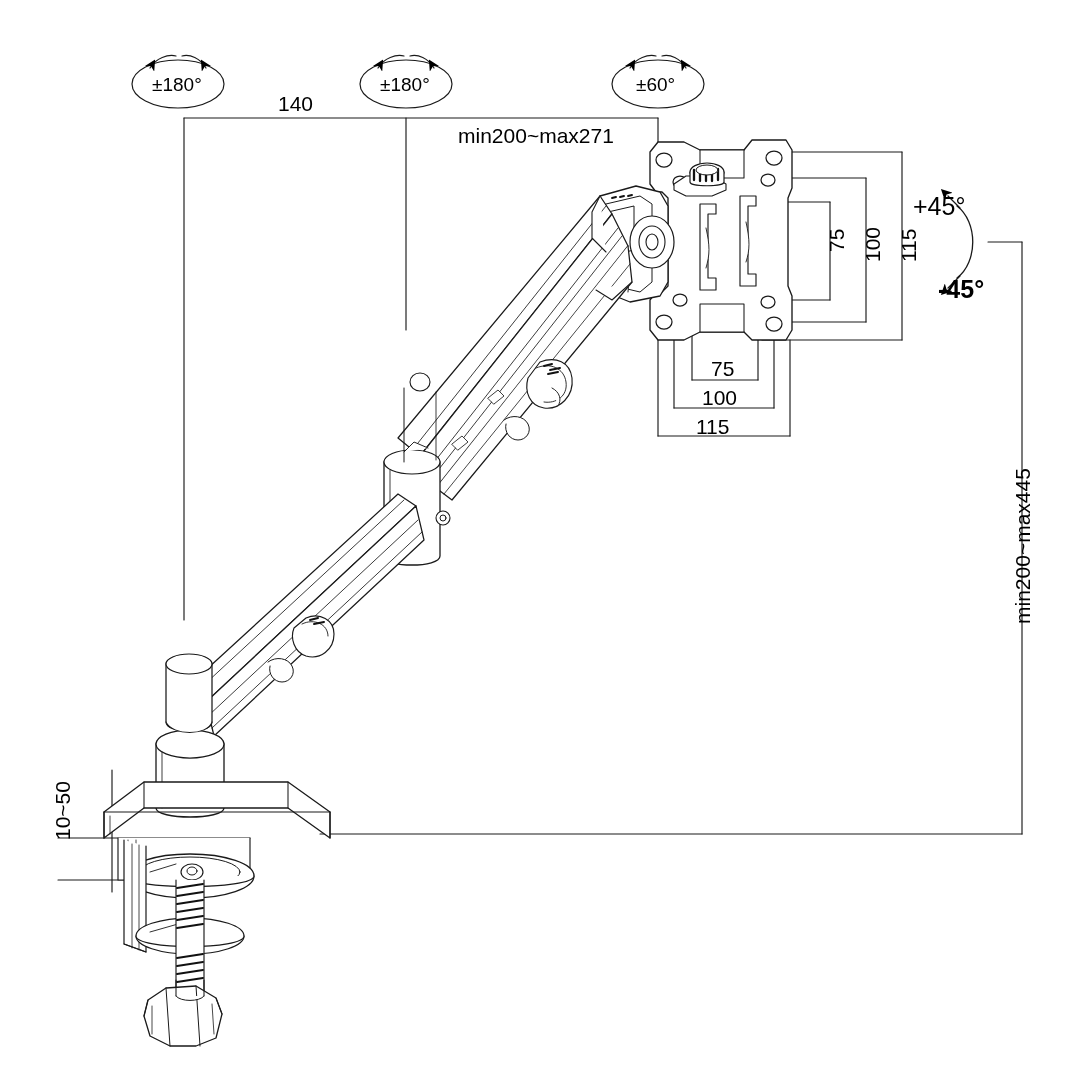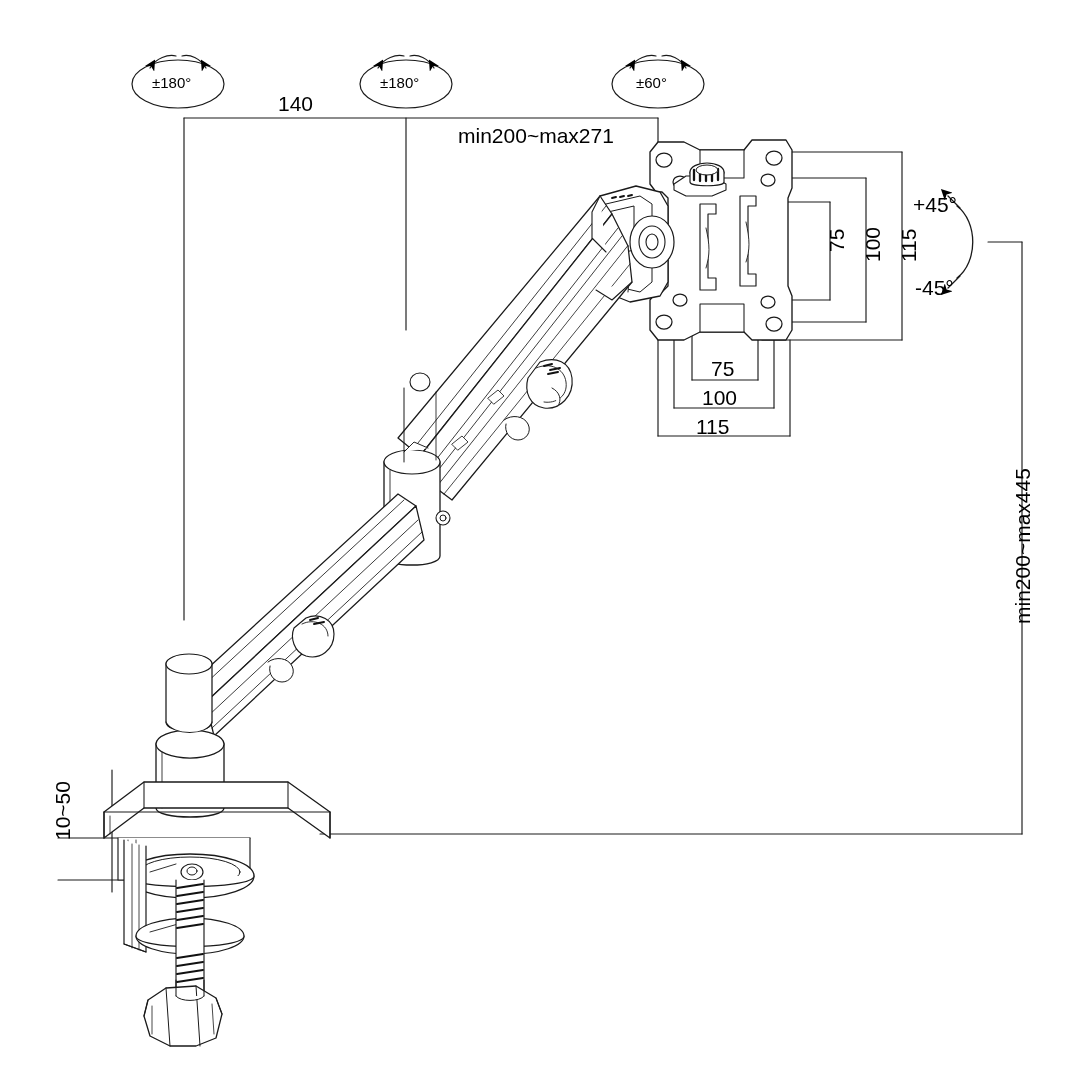--- a/index.html
+++ b/index.html
@@ -3,22 +3,22 @@
 <meta charset="utf-8">
 <style>
   html,body{margin:0;padding:0;background:#fff;}
   body{width:1080px;height:1080px;overflow:hidden;
        font-family:"Liberation Sans",sans-serif;color:#000;}
   #stage{position:relative;width:1080px;height:1080px;background:#ffffff;}
   svg#dwg{position:absolute;left:0;top:0;width:1080px;height:1080px;}
   .lbl{position:absolute;font-family:"Liberation Sans",sans-serif;
        color:#000;white-space:nowrap;line-height:1;}
   .dim{font-size:21px;}
-  .rot{font-size:15px;}
-  .ang{font-size:21px;}
+  .rot{font-size:19px;}
+  .ang{font-size:25px;}
   .vert{transform-origin:0 0;}
 </style>
 </head>
 <body>
 
 <div id="stage">
 
   <svg id="dwg" viewBox="0 0 1080 1080">
     <defs>
       <marker id="ah" markerWidth="11" markerHeight="11" refX="1" refY="5.5" orient="auto" markerUnits="userSpaceOnUse">
@@ -314,19 +314,19 @@
 
   <div class="lbl dim vert" style="left:826px;top:252px;transform:rotate(-90deg);">75</div>
   <div class="lbl dim vert" style="left:862px;top:262px;transform:rotate(-90deg);">100</div>
   <div class="lbl dim vert" style="left:898px;top:262px;transform:rotate(-90deg);">115</div>
 
   <div class="lbl dim" style="left:711px;top:358px;">75</div>
   <div class="lbl dim" style="left:702px;top:387px;">100</div>
   <div class="lbl dim" style="left:696px;top:416px;">115</div>
 
   <div class="lbl ang" style="left:913px;top:194px;">+45°</div>
-  <div class="lbl ang" style="left:915px;top:277px;">-45°</div>
+  <div class="lbl ang" style="left:938px;top:277px;font-weight:bold;">-45°</div>
 
   <div class="lbl dim vert" style="left:1012px;top:624px;transform:rotate(-90deg);">min200~max445</div>
 
   <div class="lbl dim vert" style="left:52px;top:840px;transform:rotate(-90deg);">10~50</div>
 
 </div>
 
 </body></html>

